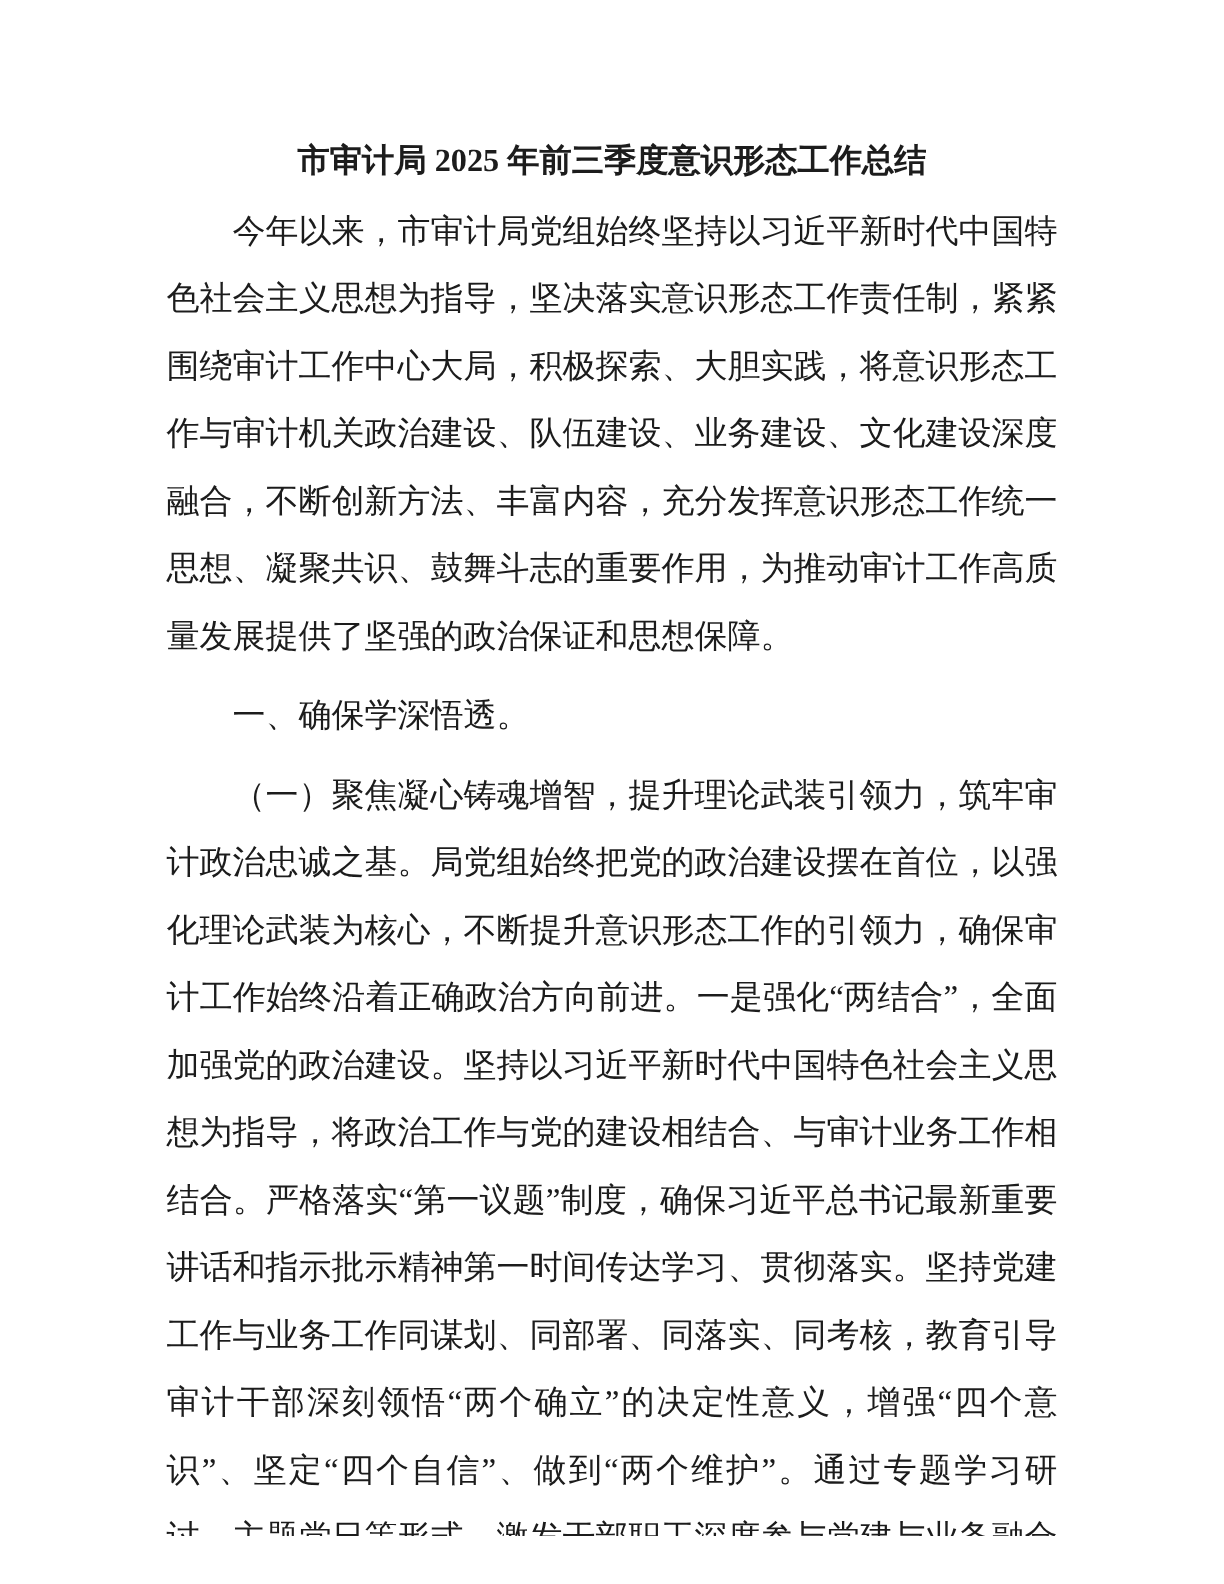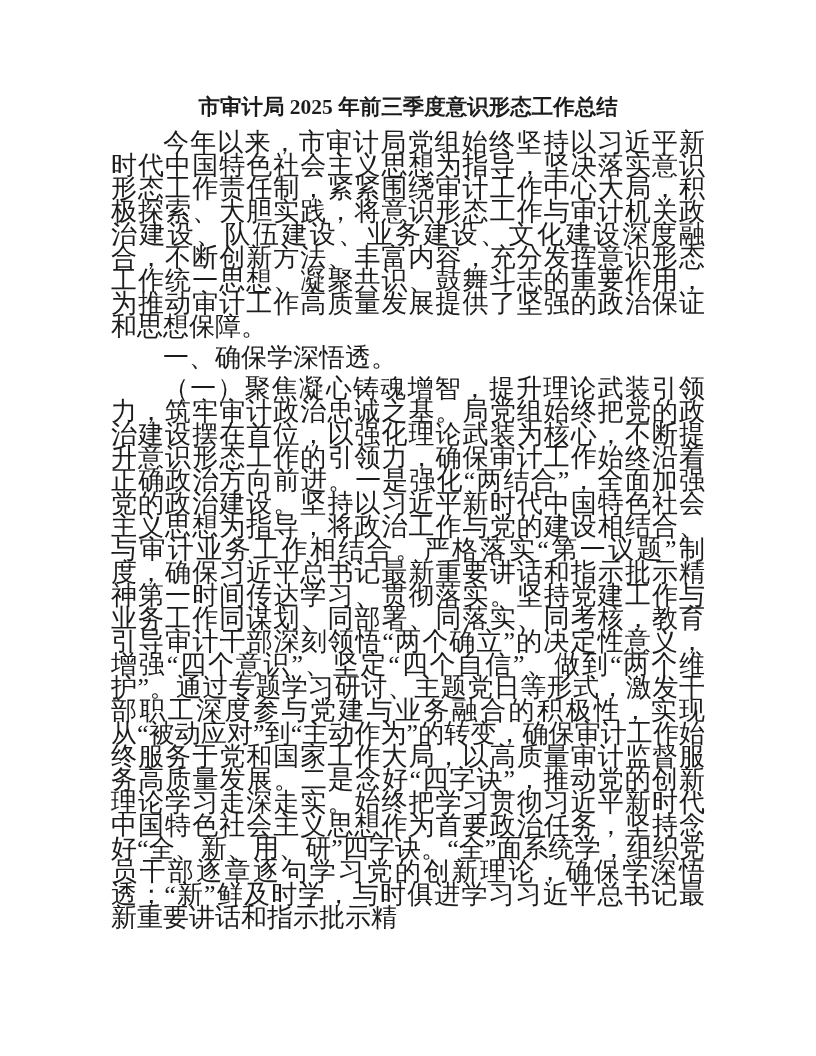--- a/index.html
+++ b/index.html
@@ -19,22 +19,22 @@
     overflow: hidden;
   }
   .doc-title {
     font-size: 21.5px;
     line-height: 32px;
     font-weight: bold;
     text-align: center;
     margin: 0 0 8px 0;
   }
   .para {
-    font-size: 26px;
-    line-height: 23px;
+    font-size: 22px;
+    line-height: 45px;
     text-align: justify;
     text-justify: inter-ideograph;
     text-indent: 2em;
     margin: 0 0 8px 0;
     word-break: break-all;
   }
   .para.section-heading {
     font-weight: normal;
   }
 </style>

